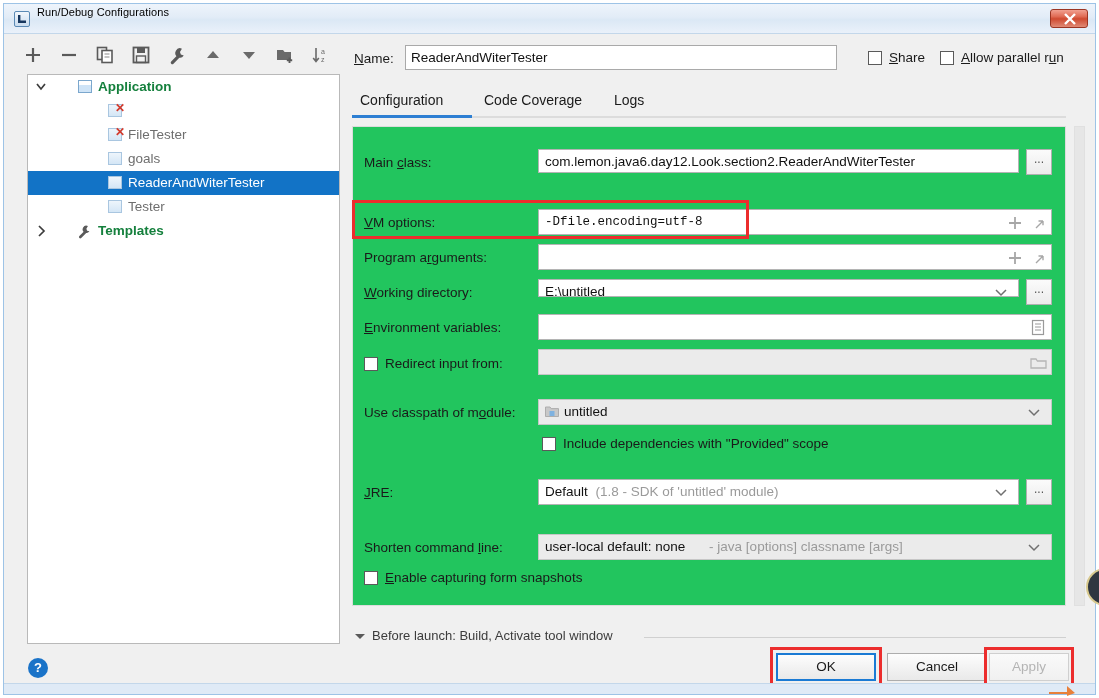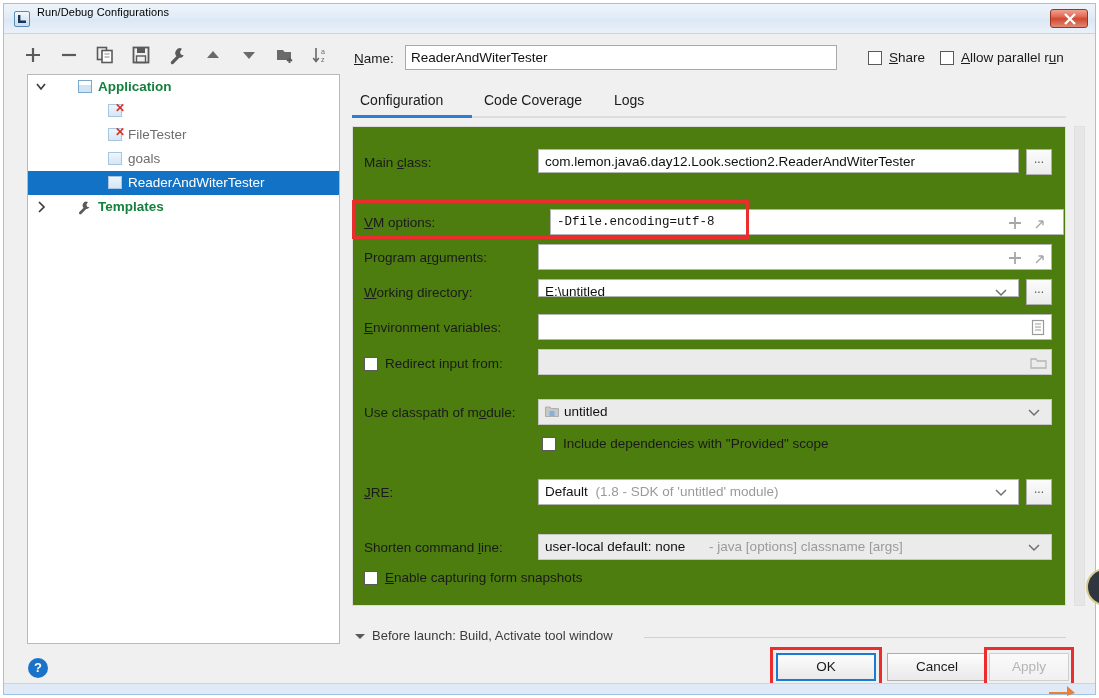--- a/index.html
+++ b/index.html
@@ -191,21 +191,21 @@
     position: absolute; left: 348px; top: 111px;
     width: 120px; height: 3px;
     background: #2d7fd3;
   }
 
   
   #form {
     position: absolute;
     left: 348px; top: 122px;
     width: 714px; height: 480px;
-    background: #4d7c0f;
+    background: #22c55e;
     border: 1px solid #dcdcdc;
     box-sizing: border-box;
   }
   .flabel {
     position: absolute;
     font-size: 13.5px;
     color: #1a1a1a;
     white-space: nowrap;
   }
   .u { text-decoration: underline; }
@@ -421,20 +421,24 @@
     <div class="tree-row lvl1">
       <span class="ticon fileicon"></span>
       <span class="tlabel">goals</span>
     </div>
 
     <div class="tree-row lvl1 selected">
       <span class="ticon fileicon"></span>
       <span class="tlabel">ReaderAndWiterTester</span>
     </div>
 
+    <div class="tree-row lvl1">
+      <span class="ticon fileicon"></span>
+      <span class="tlabel">Tester</span>
+    </div>
 
     <div class="tree-row lvl0">
       <span class="twisty">
         <svg width="14" height="24" viewBox="0 0 14 24">
           <path d="M5 7 L10 12 L5 17" stroke="#3c3c3c" stroke-width="1.7" fill="none"></path>
         </svg>
       </span>
       <span class="ticon" style="left:48px;top:4px;width:16px;height:16px">
         <svg width="16" height="16" viewBox="0 0 20 20">
           <path d="M13.5 2.8 a4.6 4.6 0 1 0 3.2 6.2 l-3.0 -0.2 -1.4 -2.3 1.2 -3.7z" fill="#5a5a5a" transform="rotate(12 10 10)"></path>
@@ -465,21 +469,21 @@
   <div id="tab-underline-track"></div>
   <div id="tab-underline"></div>
 
   <div id="form">
 
     <div class="flabel" style="left:11px; top:28px;">Main <span class="u">c</span>lass:</div>
     <div class="field" style="left:185px; top:22px; width:481px; height:24px;">com.lemon.java6.day12.Look.section2.ReaderAndWiterTester</div>
     <div class="dotbtn" style="left:673px; top:22px;">...</div>
 
     <div class="flabel" style="left:11px; top:88px;"><span class="u">V</span>M options:</div>
-    <div class="field mono" style="left:185px; top:82px; width:514px; height:26px;margin-left:12px;">-Dfile.encoding=utf-8</div>
+    <div class="field mono" style="left:185px; top:82px; width:514px; height:26px;">-Dfile.encoding=utf-8</div>
     <div class="plusexp" style="left:652px; top:87px;">
       <svg width="52" height="18" viewBox="0 0 52 18">
         <path d="M10 3 V15 M4 9 H16" stroke="#a7a7a7" stroke-width="1.8"></path>
         <path d="M31 14 L38 7 M38 7 H33.5 M38 7 V11.2" stroke="#a7a7a7" stroke-width="1.4" fill="none"></path>
         <path d="M38 14 L31 7 M31 7 H35.5 M31 7 V11.2" stroke="none" fill="none"></path>
       </svg>
     </div>
 
     <div class="flabel" style="left:11px; top:123px;">Program a<span class="u">r</span>guments:</div>
     <div class="field" style="left:185px; top:117px; width:514px; height:26px;"></div>

